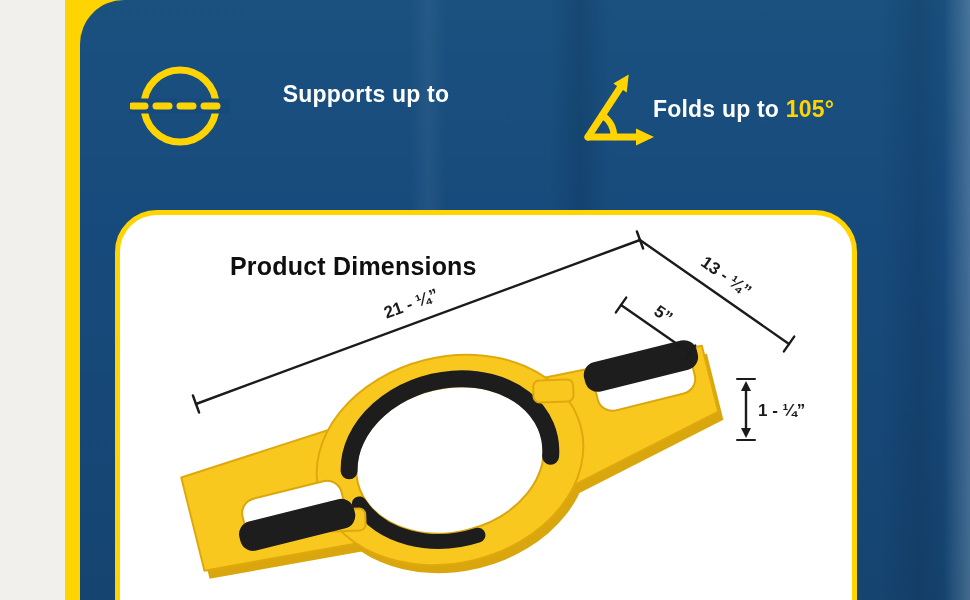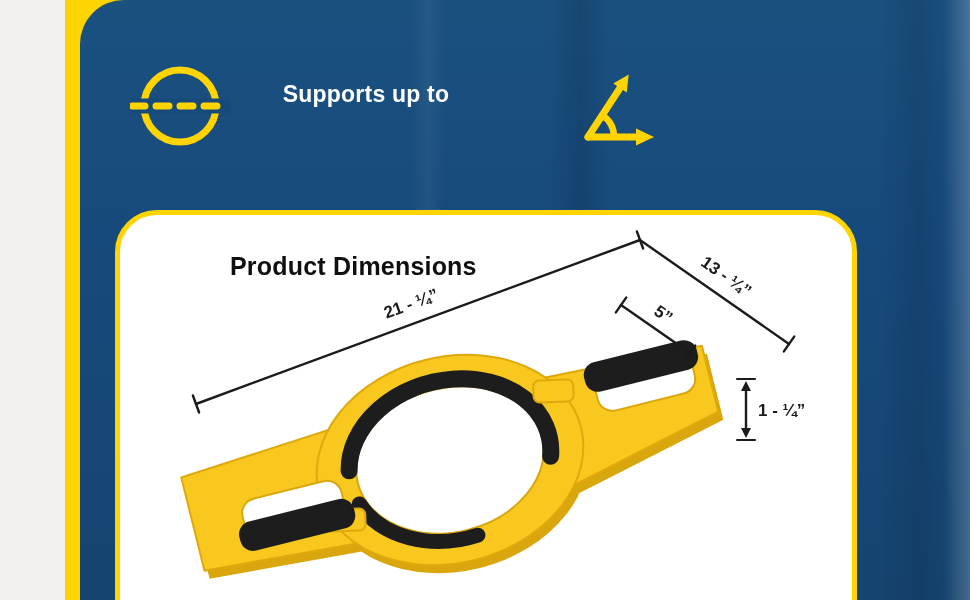--- a/index.html
+++ b/index.html
@@ -81,20 +81,23 @@
   </div>
 
   <svg class="feature-icon" style="left:576px; top:62px;" width="92" height="86" viewBox="0 0 92 86">
     <line x1="12" y1="75" x2="60" y2="75" stroke="#ffd400" stroke-width="7" stroke-linecap="round"></line>
     <polygon points="78,75 60,66.5 60,83.5" fill="#ffd400"></polygon>
     <line x1="12" y1="75" x2="44" y2="26" stroke="#ffd400" stroke-width="7" stroke-linecap="round"></line>
     <polygon points="52.7,12.6 50.7,30.4 37.3,21.6" fill="#ffd400"></polygon>
     <path d="M38 75 A26 26 0 0 0 26.2 53.2" fill="none" stroke="#ffd400" stroke-width="6.5" stroke-linecap="round"></path>
   </svg>
 
+  <div class="feature-text-2">
+    <span>Folds up to </span><span class="accent-value">105°</span>
+  </div>
 
   <div class="dimensions-card"></div>
   <div class="card-title">Product Dimensions</div>
 
   <svg class="overlay-svg" viewBox="0 0 970 600">
 
     <g transform="rotate(-14 450 460)">
 
       <g transform="translate(3,9)" fill="#d9a70d">
         <path d="M185 412 L362 400 L362 520 L185 508 Z"></path>

